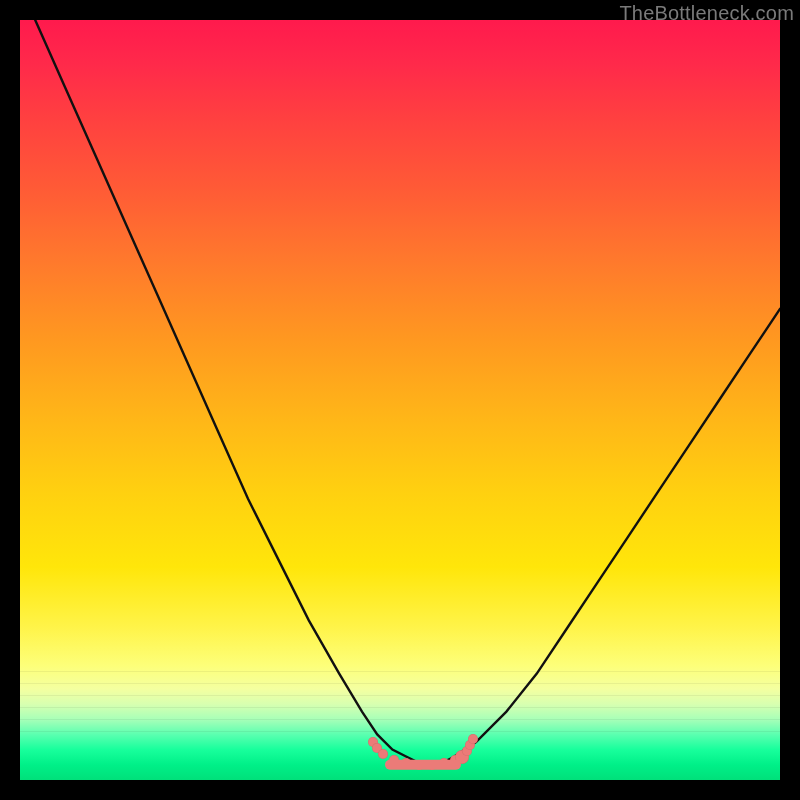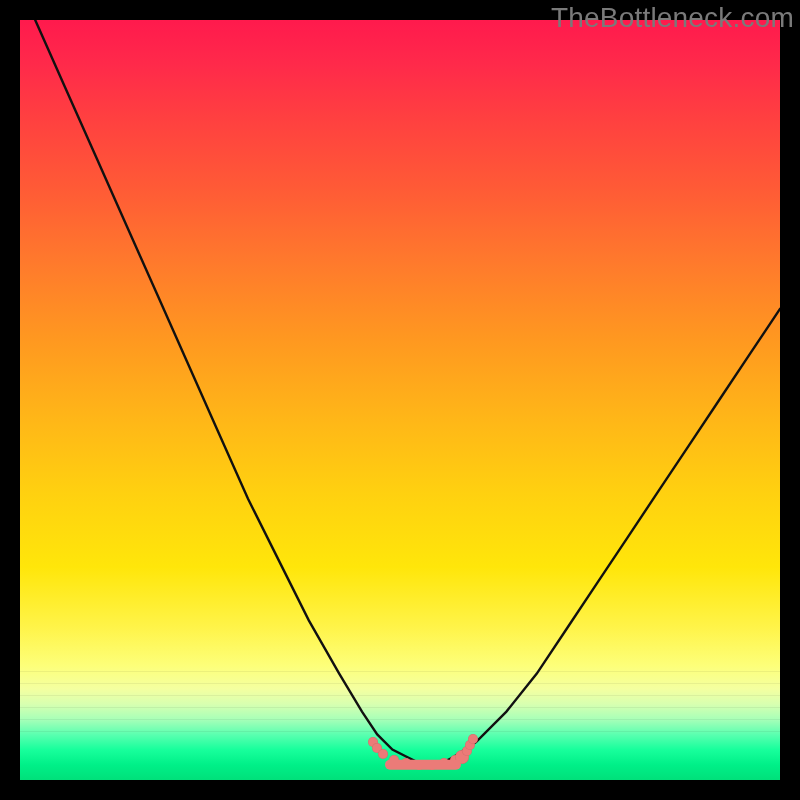--- a/index.html
+++ b/index.html
@@ -72,21 +72,21 @@
     position: absolute;
     background: #eb7b78;
     border-radius: 5px;
     transform: translate(-50%, -50%);
   }
   .watermark {
     position: absolute;
     top: 2px;
     right: 6px;
     color: #7a7a7a;
-    font-size: 28px;
+    font-size: 20px;
     font-weight: 500;
     letter-spacing: 0.2px;
     user-select: none;
   }
 </style>
 </head>
 <body>
 
 <div class="frame">
   <div class="plot-area">

